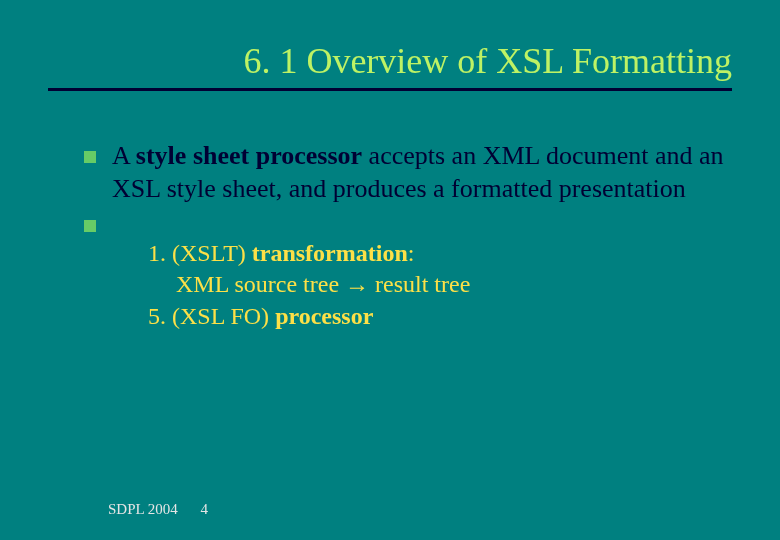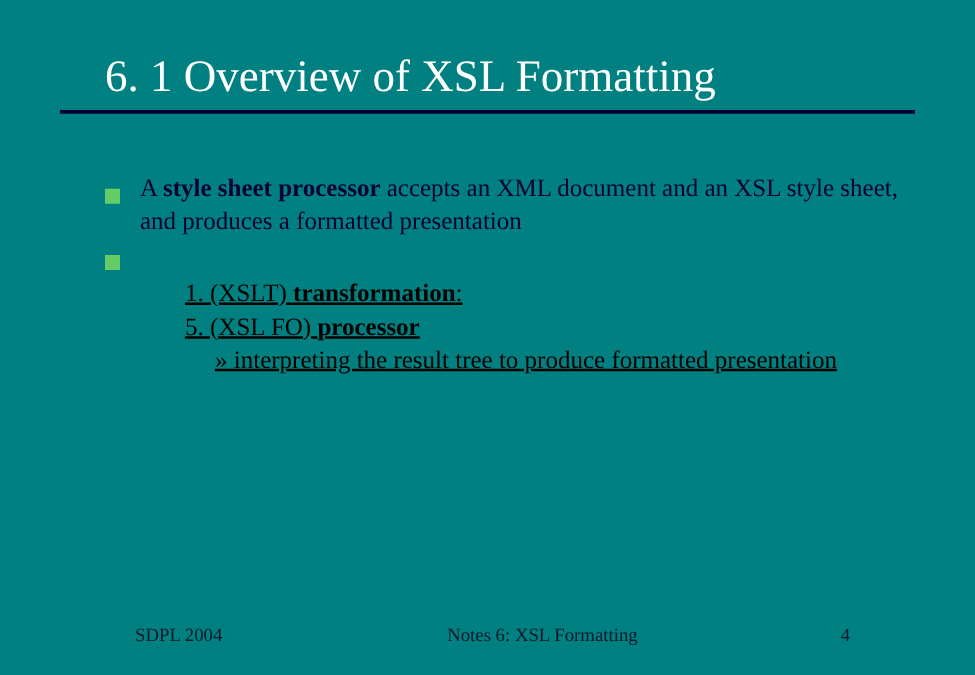--- a/index.html
+++ b/index.html
@@ -11,24 +11,25 @@
     position: relative;
   }
   .slide {
     width: 780px;
     height: 540px;
     padding: 40px 48px 0 48px;
     position: relative;
   }
   .title {
     font-size: 36px;
-    color: #ffffff;
+    color: #bef264;
     font-weight: normal;
     margin-bottom: 6px;
-    margin-left: 36px;
+    margin-left: 20px;
+    text-align: right;
   }
   .rule {
     height: 3px;
     background: #000033;
     margin: 0 0 48px 0;
   }
   .content {
     padding-left: 36px;
     padding-right: 8px;
   }
@@ -39,48 +40,47 @@
   }
   .bullet-icon {
     width: 12px;
     height: 12px;
     background: #66cc66;
     flex: 0 0 12px;
     margin-top: 12px;
     margin-right: 16px;
   }
   .bullet-text {
-    font-size: 20px;
+    font-size: 26px;
     line-height: 1.28;
     color: #000033;
   }
   .bullet-text b { font-weight: bold; }
   .sub {
     padding-left: 64px;
     margin-top: 6px;
   }
   .sub-line {
-    font-size: 20px;
+    font-size: 24px;
     line-height: 1.32;
-    color: #000000;
-    text-decoration: underline;
+    color: #fde047;
   }
   .sub-line b { font-weight: bold; }
   .indent1 { padding-left: 28px; }
   .indent2 { padding-left: 24px; }
   .footer {
     position: absolute;
     bottom: 22px;
     left: 0;
     width: 728px;
     display: flex;
     align-items: center;
     padding: 0 48px 0 108px;
     font-size: 15px;
-    color: #0f172a;
+    color: #e5e5e5;
   }
   .footer-left { flex: 0 0 auto; }
   .footer-center { flex: 1 1 auto; text-align: center; padding-left: 40px; }
   .footer-right { flex: 0 0 auto; text-align: right; min-width: 30px; }
 </style>
 </head>
 <body>
 
 <div class="slide">
 
@@ -97,29 +97,28 @@
     </div>
 
     <div class="bullet-row">
       <span class="bullet-icon"></span>
     </div>
 
     <div class="sub">
       <div class="sub-line">
         <span>1. (XSLT) </span><b>transformation</b><span>:</span>
       </div>
+      <div class="sub-line indent1">
+        <span>XML source tree </span><span>→</span><span> result tree</span>
+      </div>
       <div class="sub-line">
         <span>5. (XSL FO) </span><b>processor</b>
-      </div>
-      <div class="sub-line indent2">
-        <span>» interpreting the  result tree to produce formatted presentation</span>
       </div>
     </div>
 
   </div>
 
   <div class="footer">
     <div class="footer-left">SDPL 2004</div>
-    <div class="footer-center">Notes 6: XSL Formatting</div>
     <div class="footer-right">4</div>
   </div>
 
 </div>
 
 </body></html>

